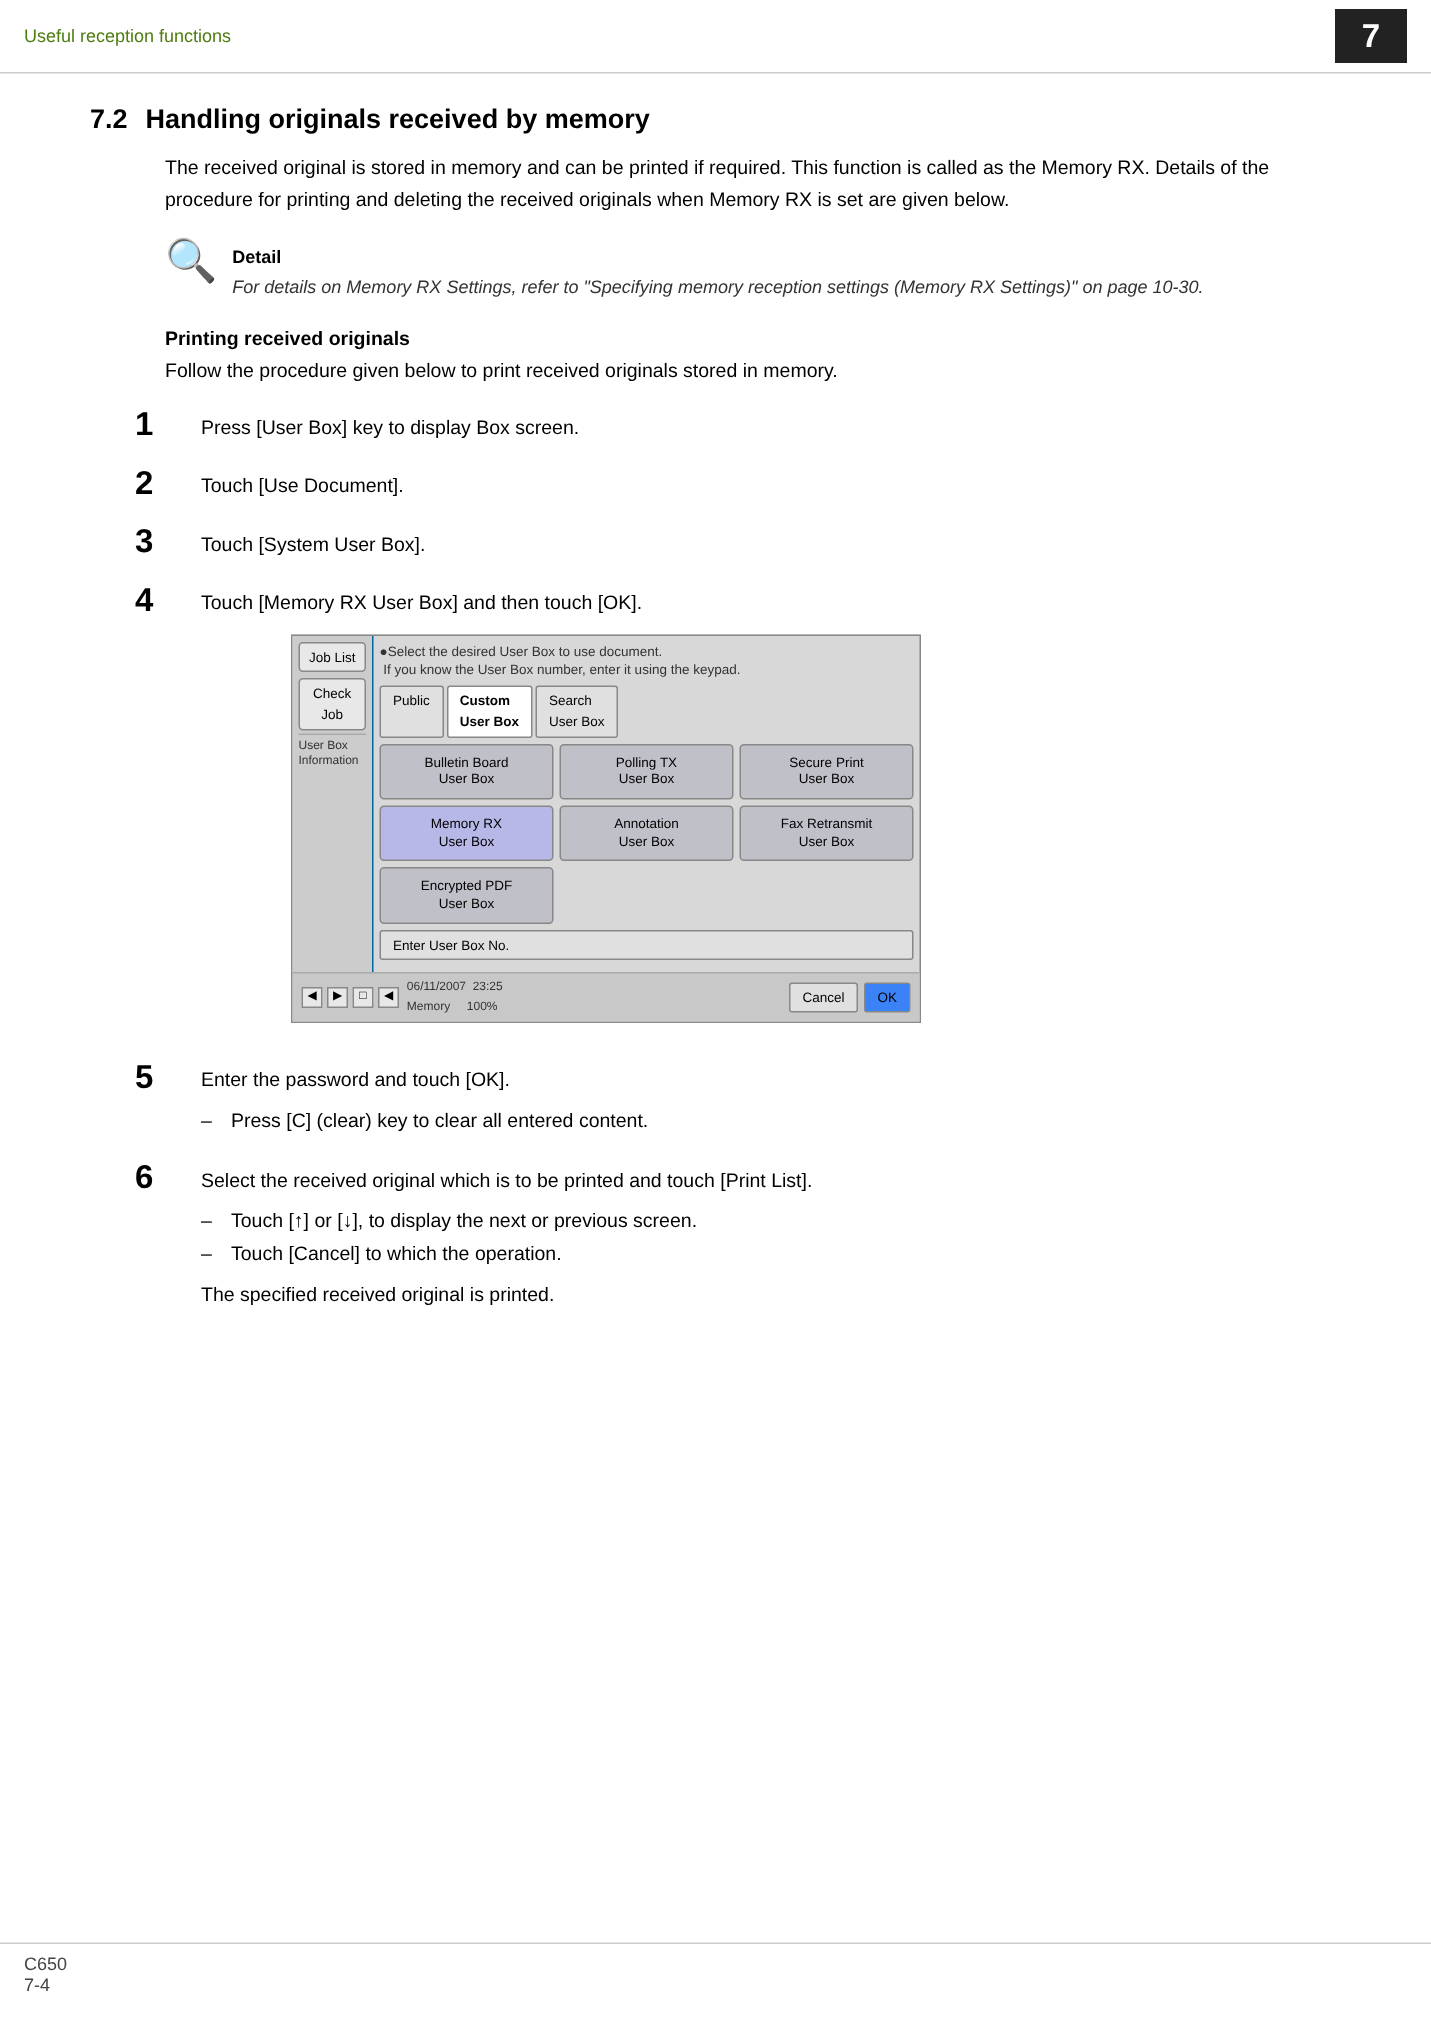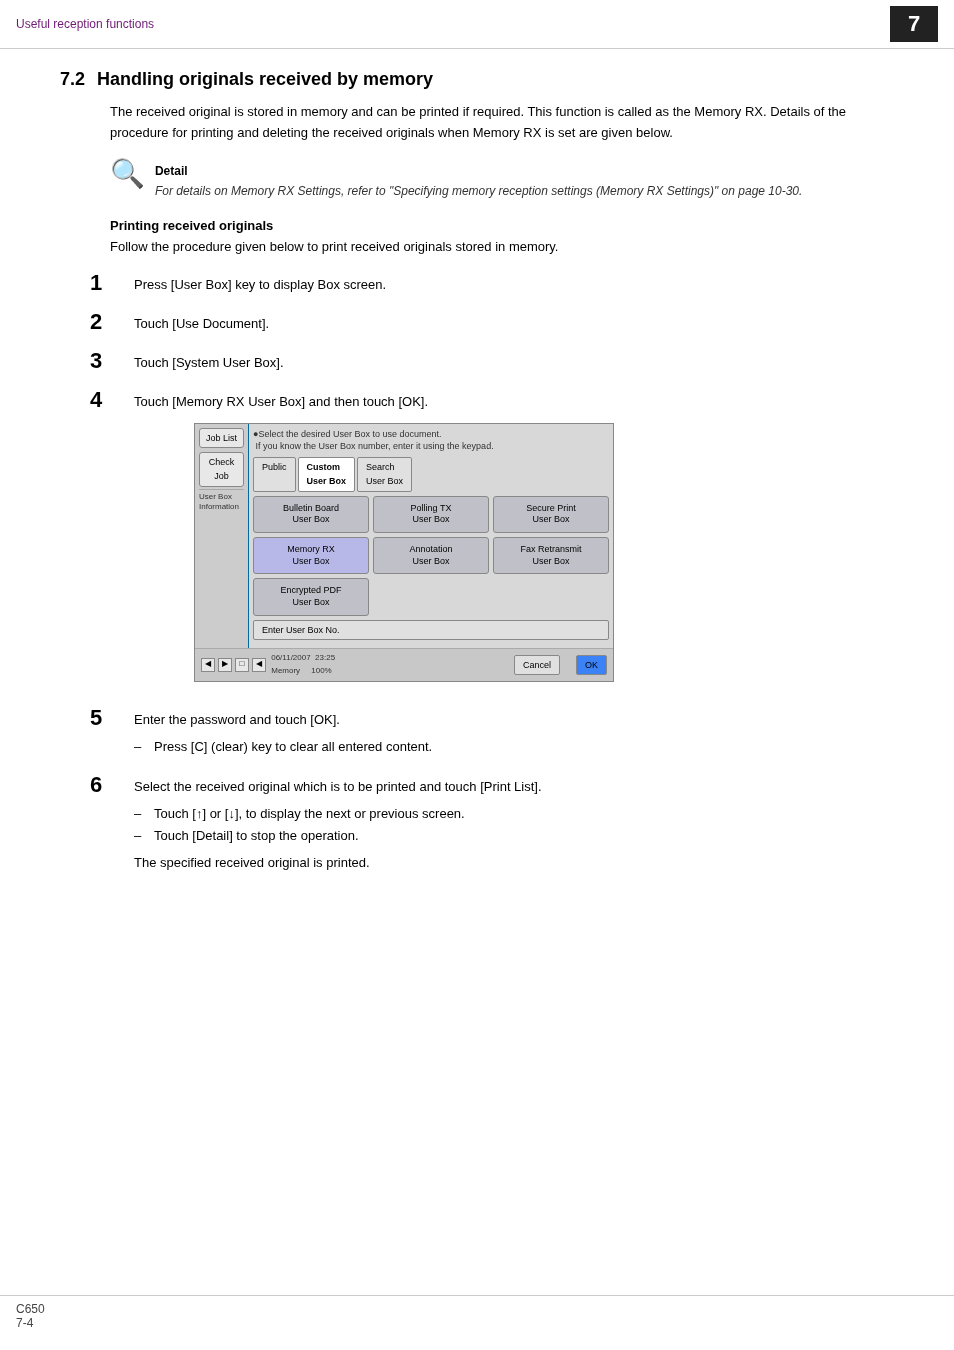--- a/index.html
+++ b/index.html
@@ -16,21 +16,21 @@
     
     .header-bar {
       display: flex;
       justify-content: space-between;
       align-items: center;
       padding: 6px 16px;
       border-bottom: 1px solid #ccc;
     }
     .header-title {
       font-size: 12px;
-      color: #701a75;
+      color: #4d7c0f;
     }
     .chapter-badge {
       background: #222;
       color: #fff;
       font-size: 22px;
       font-weight: bold;
       width: 48px;
       height: 36px;
       display: flex;
       align-items: center;
@@ -243,21 +243,21 @@
       justify-content: center;
       font-size: 8px;
       cursor: pointer;
     }
     .mui-datetime {
       font-size: 8px;
       color: #333;
     }
     .mui-bottom-right {
       display: flex;
-      gap: 16px;
+      gap: 4px;
       padding-left: 13px;
     }
     .mui-action-btn {
       background: #e0e0e0;
       border: 1px solid #888;
       border-radius: 2px;
       padding: 2px 8px;
       font-size: 9px;
       cursor: pointer;
     }
@@ -417,21 +417,21 @@
       <div class="step-num">6</div>
       <div class="step-content">
         <span>Select the received original which is to be printed and touch [Print List].</span>
         <div class="step-sub">
           <div class="sub-item">
             <span class="dash">–</span>
             <span>Touch [↑] or [↓], to display the next or previous screen.</span>
           </div>
           <div class="sub-item">
             <span class="dash">–</span>
-            <span>Touch [Detail] to stop the operation.</span>
+            <span>Touch [Cancel] to which the operation.</span>
           </div>
           <div style="margin-top:4px;">The specified received original is printed.</div>
         </div>
       </div>
     </div>
 
   </div>
 
 </div>
 

